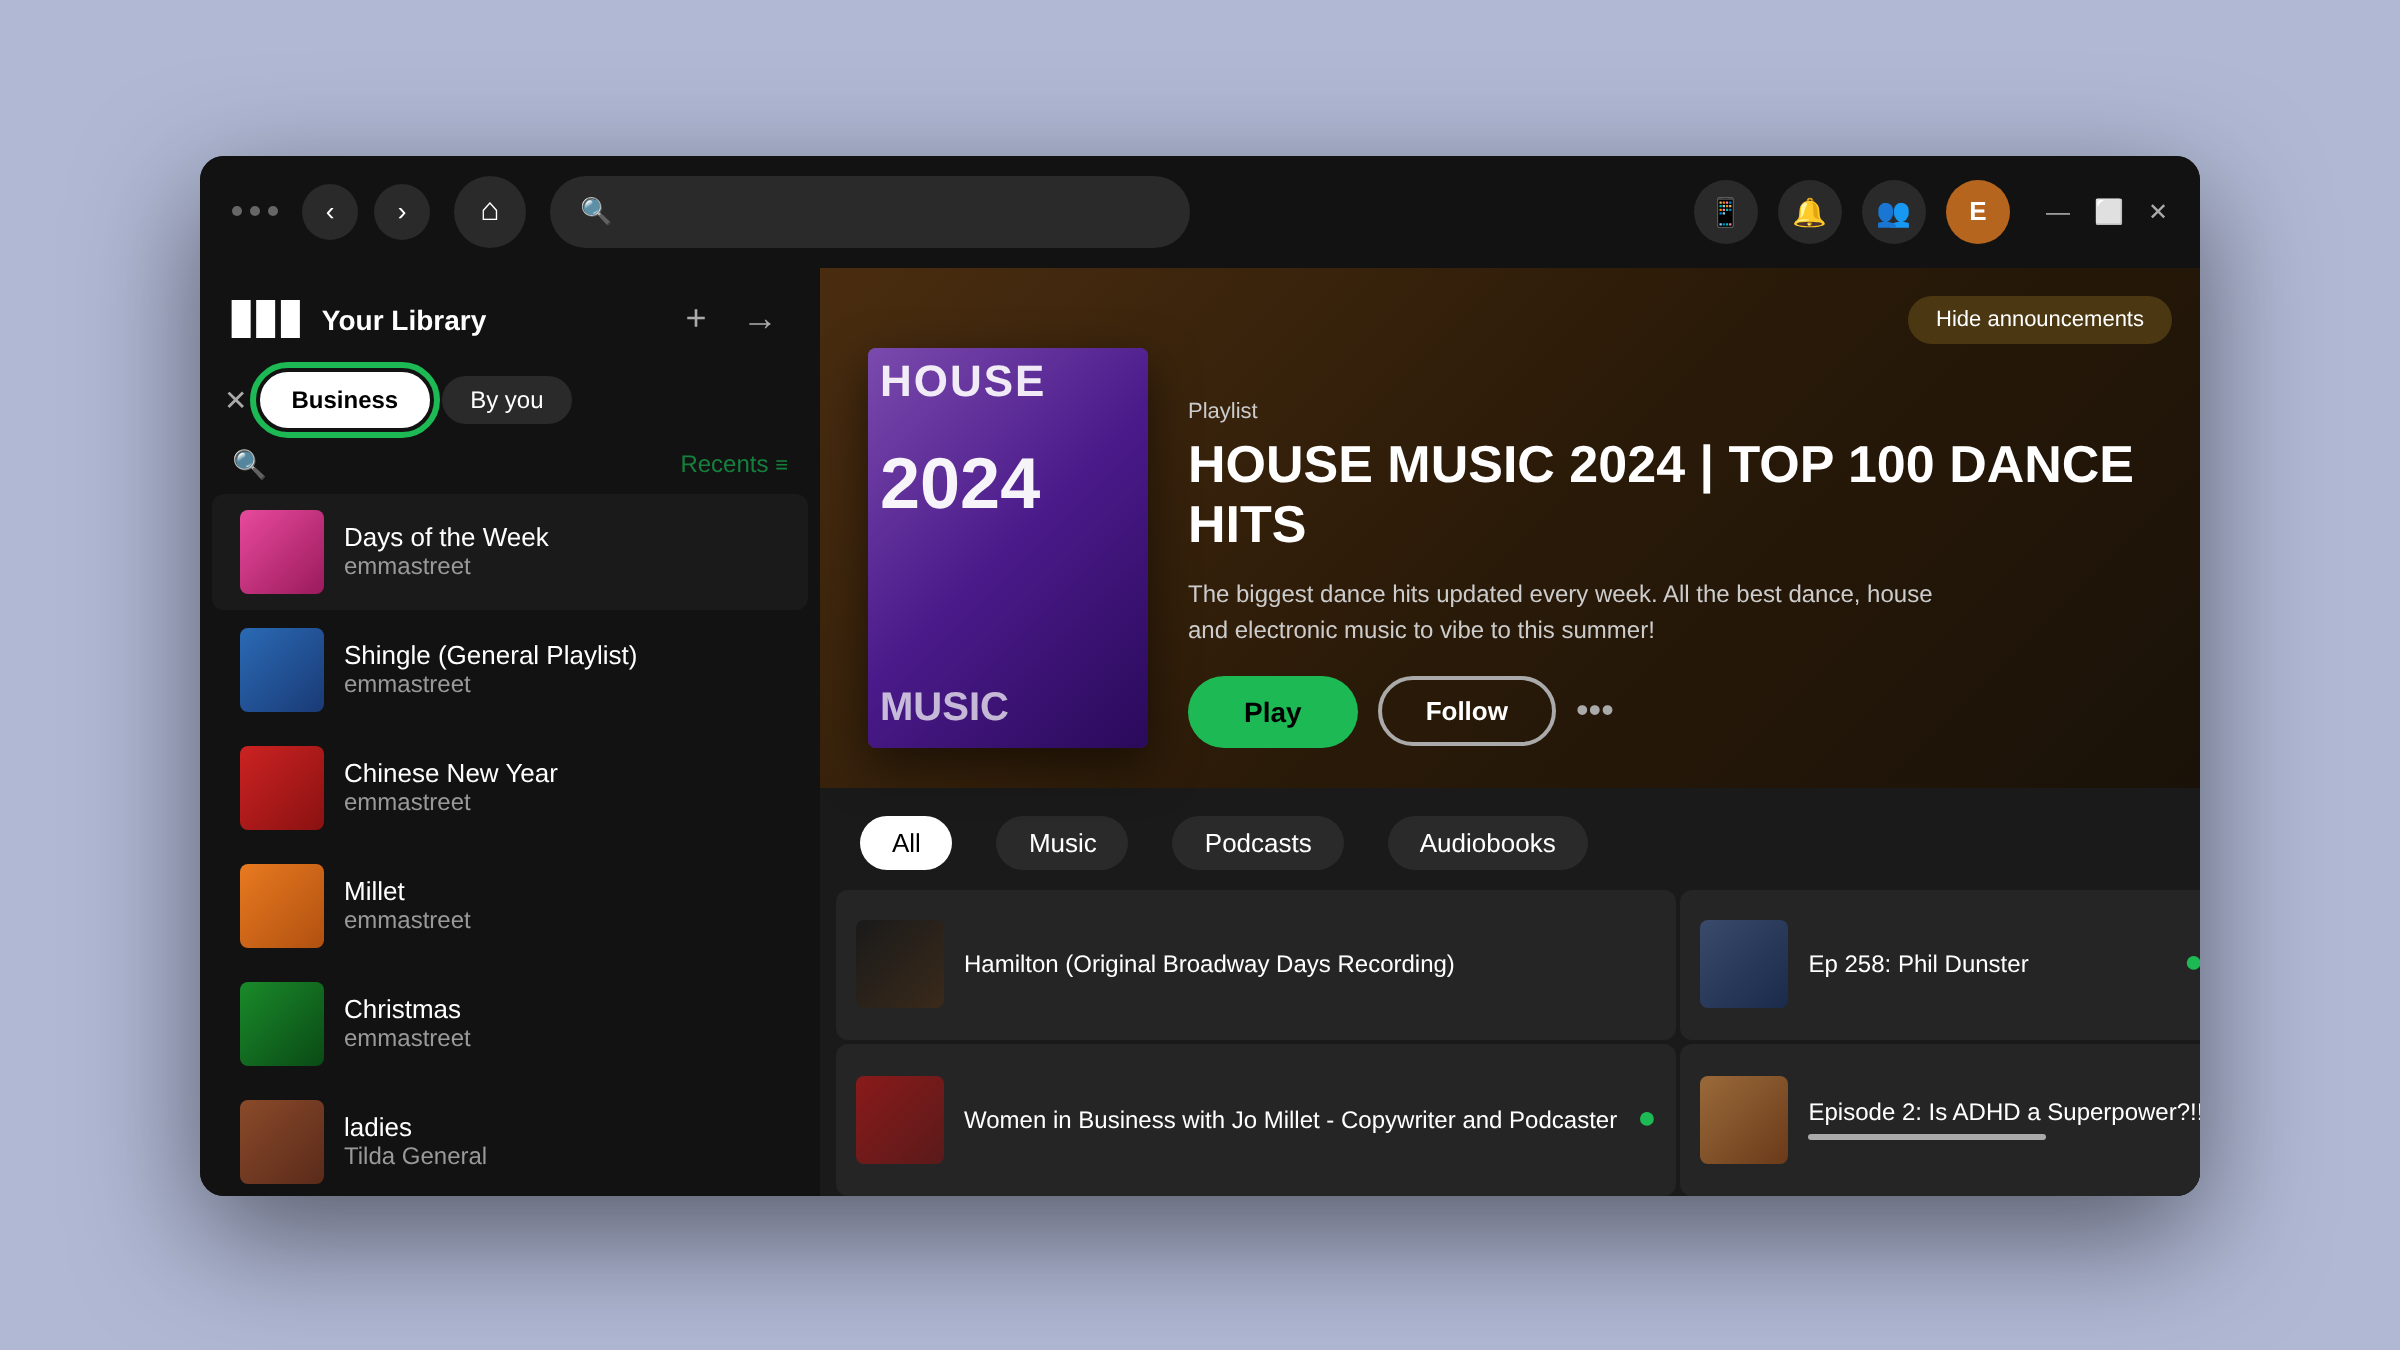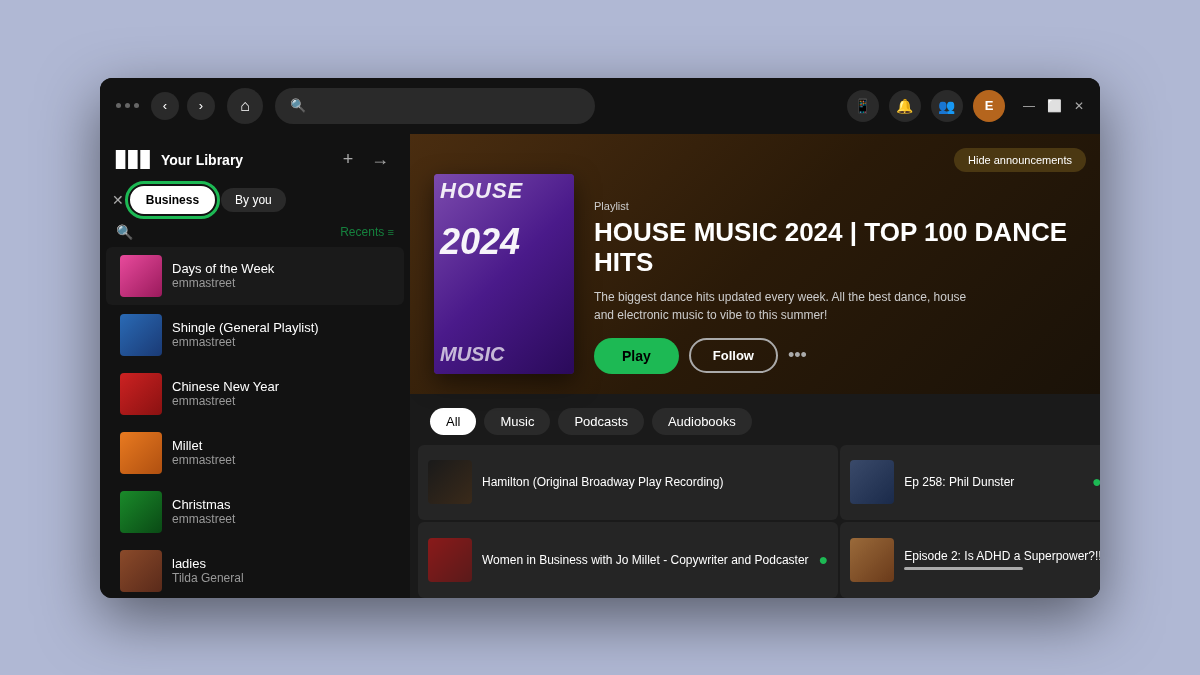--- a/index.html
+++ b/index.html
@@ -226,21 +226,20 @@
       width: 140px; height: 200px;
       border-radius: 4px;
       position: relative;
       flex-shrink: 0;
       overflow: hidden;
       background: linear-gradient(135deg, #6a3a9a, #3a1a6a);
       display: flex; flex-direction: column; justify-content: flex-end;
       padding: 8px;
       box-shadow: 0 8px 24px rgba(0,0,0,0.5);
       z-index: 1;
-      font-style: italic;
     }
     .album-art-content {
       width: 100%; height: 100%;
       position: absolute; inset: 0;
       background: linear-gradient(135deg, #7b4aad, #4a1a8a, #2a0a5a);
     }
     .album-text-house {
       position: absolute;
       top: 6px; left: 6px; right: 6px;
       color: rgba(255,255,255,0.9);
@@ -323,21 +322,21 @@
       font-size: 11px;
       padding: 6px 14px;
       cursor: pointer;
       z-index: 2;
     }
     
     .filter-tabs {
       display: flex;
       align-items: center;
       padding: 14px 20px 10px;
-      gap: 8px;
+      gap: 22px;
       background: #1a1a1a;
     }
     .tab-pill {
       padding: 6px 16px;
       border-radius: 20px;
       border: none;
       font-size: 13px;
       font-weight: 500;
       cursor: pointer;
     }
@@ -536,21 +535,21 @@
         <button class="tab-pill inactive">Music</button>
         <button class="tab-pill inactive">Podcasts</button>
         <button class="tab-pill inactive">Audiobooks</button>
       </div>
 
       <div class="content-list">
 
         <div class="content-item">
           <div class="content-thumb thumb-hamilton"></div>
           <div class="content-info">
-            <div class="content-title">Hamilton (Original Broadway Play Recording)</div>
+            <div class="content-title">Hamilton (Original Broadway Days Recording)</div>
           </div>
         </div>
 
         <div class="content-item">
           <div class="content-thumb thumb-ep"></div>
           <div class="content-info">
             <div class="content-title">Ep 258: Phil Dunster</div>
           </div>
           <span class="content-dot">●</span>
         </div>

